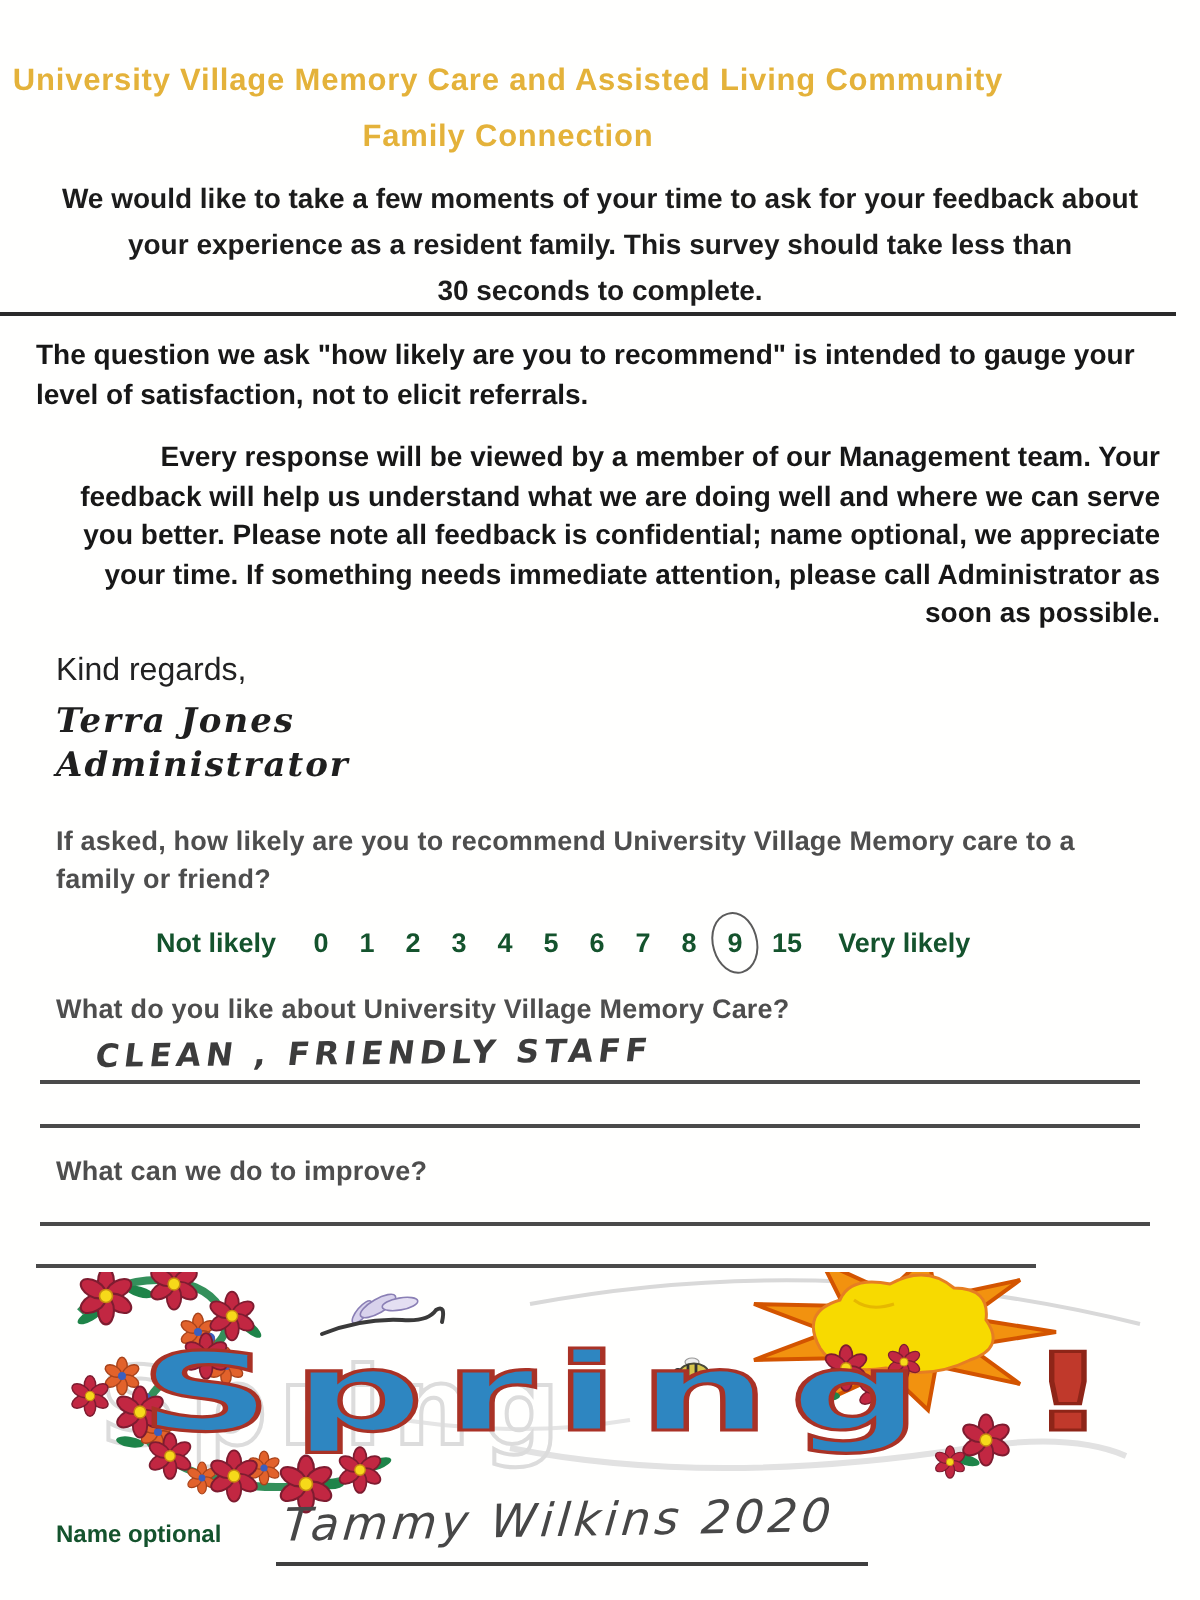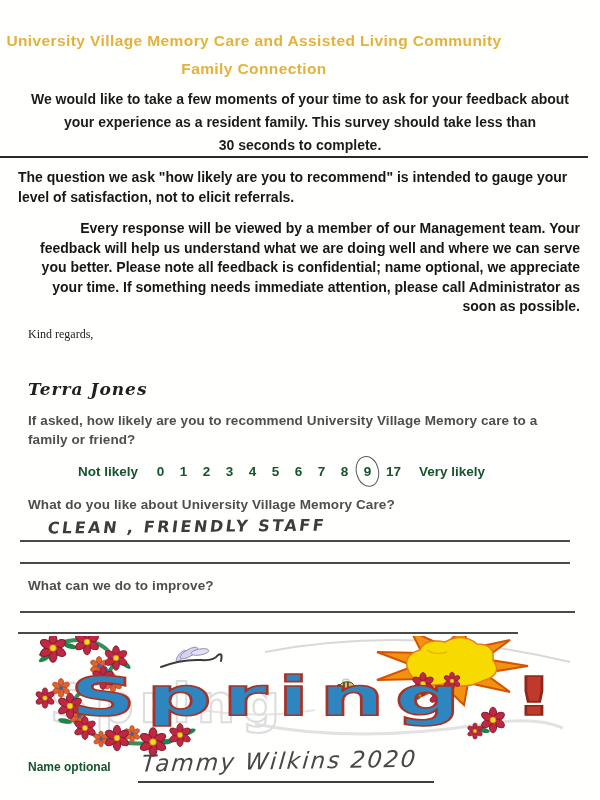--- a/index.html
+++ b/index.html
@@ -10,21 +10,21 @@
   .abs{position:absolute;}
   
   .title{width:508px;text-align:center;font-weight:bold;font-size:15.5px;
     color:#E4B23A;letter-spacing:.4px;}
   .intro{left:22px;top:88px;width:556px;text-align:center;font-size:14px;
     font-weight:600;line-height:23px;color:#1c1c1c;}
   .intro strong{display:block;font-weight:800;}
   .divider{left:0;top:156px;width:588px;height:0;border-top:2.5px solid #2a2a2a;}
   
   .para{left:18px;width:562px;font-size:14px;font-weight:600;line-height:20px;color:#171717;}
-  .serif{font-family:Liberation Serif, serif;font-size:12px;color:#222;}
+  .serif{font-family:Liberation Sans, sans-serif;font-size:16px;color:#222;}
   .script{font-family:"DejaVu Serif",serif;font-style:italic;font-weight:bold;
     font-size:17px;letter-spacing:1px;color:#1f1f1f;}
   
   .q{color:#4e4e4e;font-size:13.5px;font-weight:600;letter-spacing:.1px;}
   
   .scale{left:74px;top:464px;display:flex;align-items:center;gap:14px;
     color:#14532d;font-size:13.5px;font-weight:600;}
   .scale .edge{margin:0 4px;}
   .scale .num{display:inline-block;min-width:9px;text-align:center;}
   .scale .circled{position:relative;}
@@ -53,37 +53,38 @@
     <span>We would like to take a few moments of your time to ask for your feedback about your experience as a resident family. This survey should take less than</span>
     <strong>30 seconds to complete.</strong>
   </div>
 
   <div class="abs divider"></div>
 
   <p class="abs para" style="top:153px;">The question we ask "how likely are you to recommend" is intended to gauge your level of satisfaction, not to elicit referrals.</p>
   <p class="abs para" style="top:205px;line-height:19.5px;text-align:right;">Every response will be viewed by a member of our Management team. Your feedback will help us understand what we are doing well and where we can serve you better. Please note all feedback is confidential; name optional, we appreciate your time.  If something needs immediate attention, please call Administrator as soon as possible.</p>
 
   <div class="abs serif" style="left:28px;top:327px;">Kind regards,</div>
-  <div class="abs script" style="left:28px;top:351px;margin-top:28px;">Terra Jones</div>
+  <div class="abs script" style="left:28px;top:351px;">Terra Jones</div>
+  <div class="abs script" style="left:28px;top:373px;">Administrator</div>
 
   <div class="abs q" style="left:28px;top:411px;width:540px;line-height:19px;">If asked, how likely are you to recommend University Village Memory care to a family or friend?</div>
 
   <div class="abs scale">
     <span class="edge">Not likely</span>
     <span class="num">0</span>
     <span class="num">1</span>
     <span class="num">2</span>
     <span class="num">3</span>
     <span class="num">4</span>
     <span class="num">5</span>
     <span class="num">6</span>
     <span class="num">7</span>
     <span class="num">8</span>
     <span class="num circled">9</span>
-    <span class="num">17</span>
+    <span class="num">15</span>
     <span class="edge">Very likely</span>
   </div>
 
   <div class="abs q" style="left:28px;top:497px;">What do you like about University Village Memory Care?</div>
   <div class="abs hw hw-caps" style="left:48px;top:517px;">CLEAN , FRIENDLY STAFF</div>
   <div class="abs line" style="left:20px;top:540px;width:550px;"></div>
   <div class="abs line" style="left:20px;top:562px;width:550px;"></div>
 
   <div class="abs q" style="left:28px;top:578px;">What can we do to improve?</div>
   <div class="abs line" style="left:20px;top:611px;width:555px;"></div>

